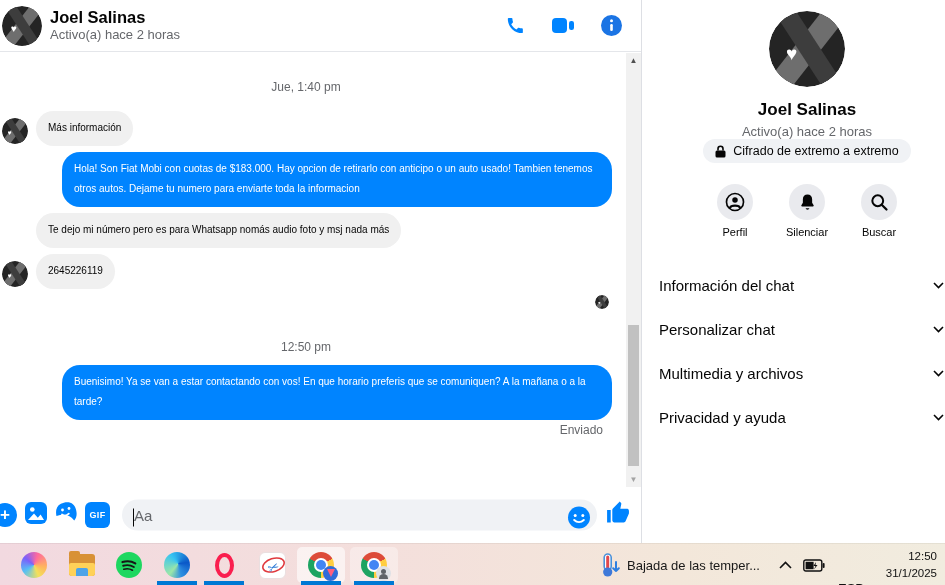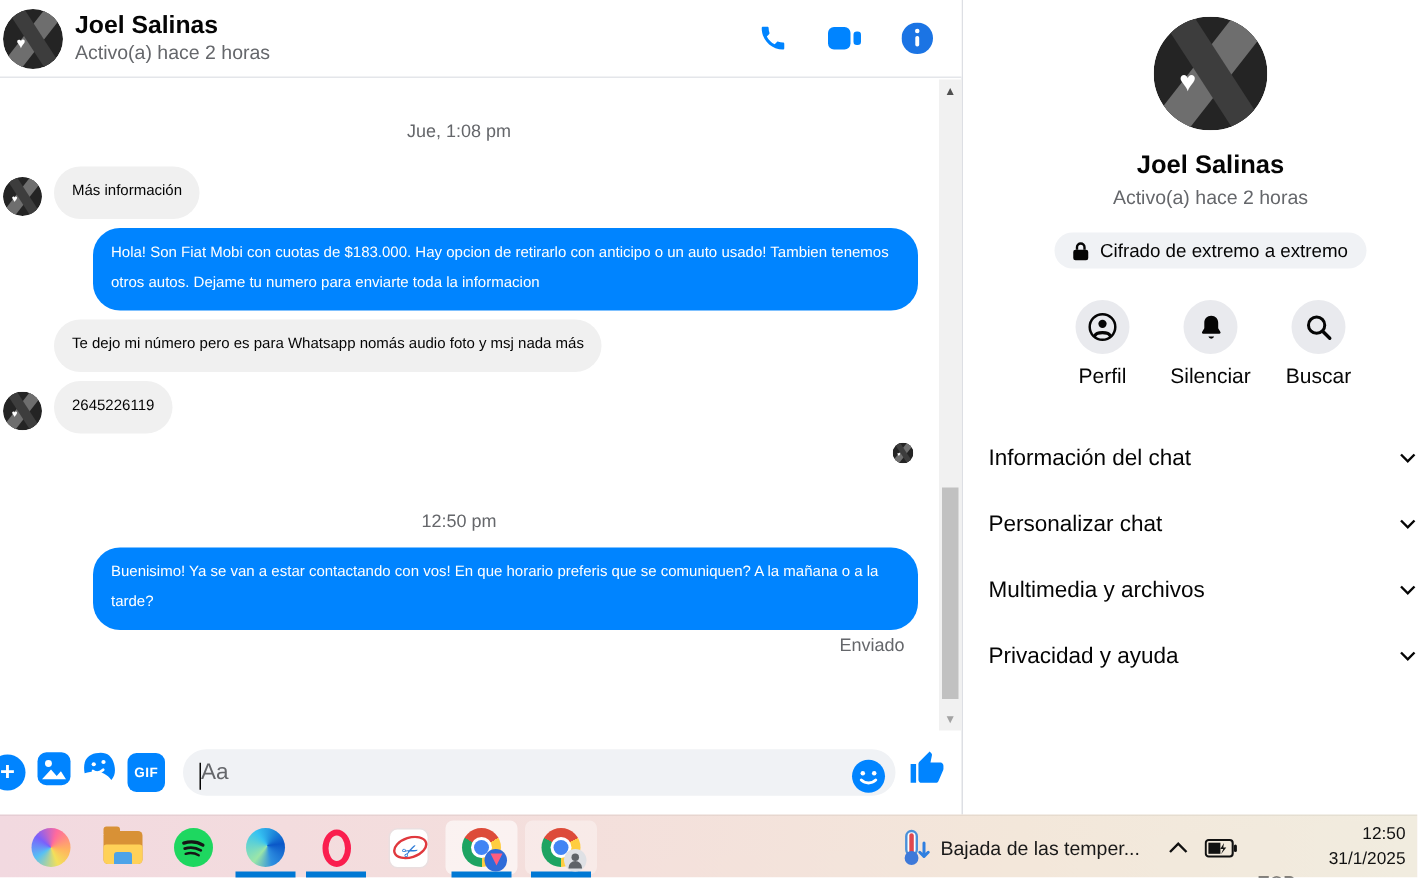--- a/index.html
+++ b/index.html
@@ -57,25 +57,25 @@
   .caret { position:absolute; left:11px; top:9px; width:1px; height:18px; background:#050505; }
   .emoji-btn { position:absolute; right:6px; top:6px; width:24px; height:24px; cursor:pointer; }
   .like-btn { position:absolute; right:11px; top:50%; transform:translateY(-50%); cursor:pointer; }
 
   
   .sidebar { position:absolute; left:641px; top:0; width:331px; height:543px; background:#fff; border-left:1px solid #dddfe4; }
   .side-inner { display:flex; flex-direction:column; align-items:center; padding-top:11px; }
   .side-av { width:76px; height:76px; border-radius:50%; overflow:hidden; }
   .side-name { margin-top:13px; font-size:17px; font-weight:600; color:#050505; }
   .side-status { margin-top:4px; font-size:13px; color:#65676b; }
-  .enc-pill { margin-top:16px; background:#f0f2f5; border-radius:14px; padding:5px 12px; font-size:12.5px; color:#050505; display:flex; align-items:center; gap:7px; cursor:pointer; }
+  .enc-pill { background:#f0f2f5; border-radius:14px; padding:5px 12px; font-size:12.5px; color:#050505; display:flex; align-items:center; gap:7px; cursor:pointer; }
   .actions { margin-top:21px; display:flex; }
   .action { width:72px; display:flex; flex-direction:column; align-items:center; cursor:pointer; }
   .action-circle { width:36px; height:36px; border-radius:50%; background:#e9eaee; display:flex; align-items:center; justify-content:center; }
-  .action-label { margin-top:6px; font-size:14px; color:#050505; }
+  .action-label { margin-top:6px; font-size:11px; color:#050505; }
   .sections { margin-top:25px; width:100%; }
   .section-row { height:44px; display:flex; align-items:center; justify-content:space-between; padding:0 28px 0 17px; font-size:15px; color:#050505; cursor:pointer; }
 
   
   .taskbar { position:absolute; left:0; bottom:0; width:945px; height:42px; background:linear-gradient(90deg,#f2d9e0 0%,#f4dfdc 40%,#f3e7da 72%,#f1ecdf 100%); border-top:1px solid rgba(0,0,0,0.05); }
   .tb-cell { position:absolute; top:3px; width:48px; height:36px; display:flex; align-items:center; justify-content:center; border-radius:5px; cursor:pointer; }
   .tb-cell.hl1 { background:rgba(255,255,255,0.60); }
   .tb-cell.hl2 { background:rgba(255,255,255,0.35); }
   .tb-underline { position:absolute; bottom:-3px; left:4px; width:40px; height:5px; background:#0078d4; }
   .copilot-ic { width:26px; height:26px; border-radius:50%; background:conic-gradient(from 20deg,#ff6a9d,#ffb45f 22%,#f3e05a 38%,#57c0f4 60%,#7b5ffb 80%,#ff6a9d); }
@@ -152,21 +152,21 @@
           <svg width="21" height="21" viewBox="0 0 21 21">
               <circle cx="10.5" cy="10.5" r="10.5" fill="#1b74e4"></circle>
               <rect x="9.2" y="9" width="2.6" height="7" rx="1.2" fill="#fff"></rect>
               <circle cx="10.5" cy="5.7" r="1.5" fill="#fff"></circle>
             </svg>
         </span>
       </span>
     </div>
 
     <div class="messages">
-      <div class="ts first">Jue, 1:08 pm</div>
+      <div class="ts first">Jue, 1:40 pm</div>
 
       <div class="mrow in m-in1">
         <span class="msg-av"><svg width="26" height="26">
               <use href="#ribbon-avatar"></use>
             </svg></span>
         <div class="bubble in">Más información</div>
       </div>
 
       <div class="mrow out m-out1">
         <div class="bubble out">Hola! Son Fiat Mobi con cuotas de $183.000. Hay opcion de retirarlo con anticipo o un auto usado! Tambien tenemos otros autos. Dejame tu numero para enviarte toda la informacion</div>

